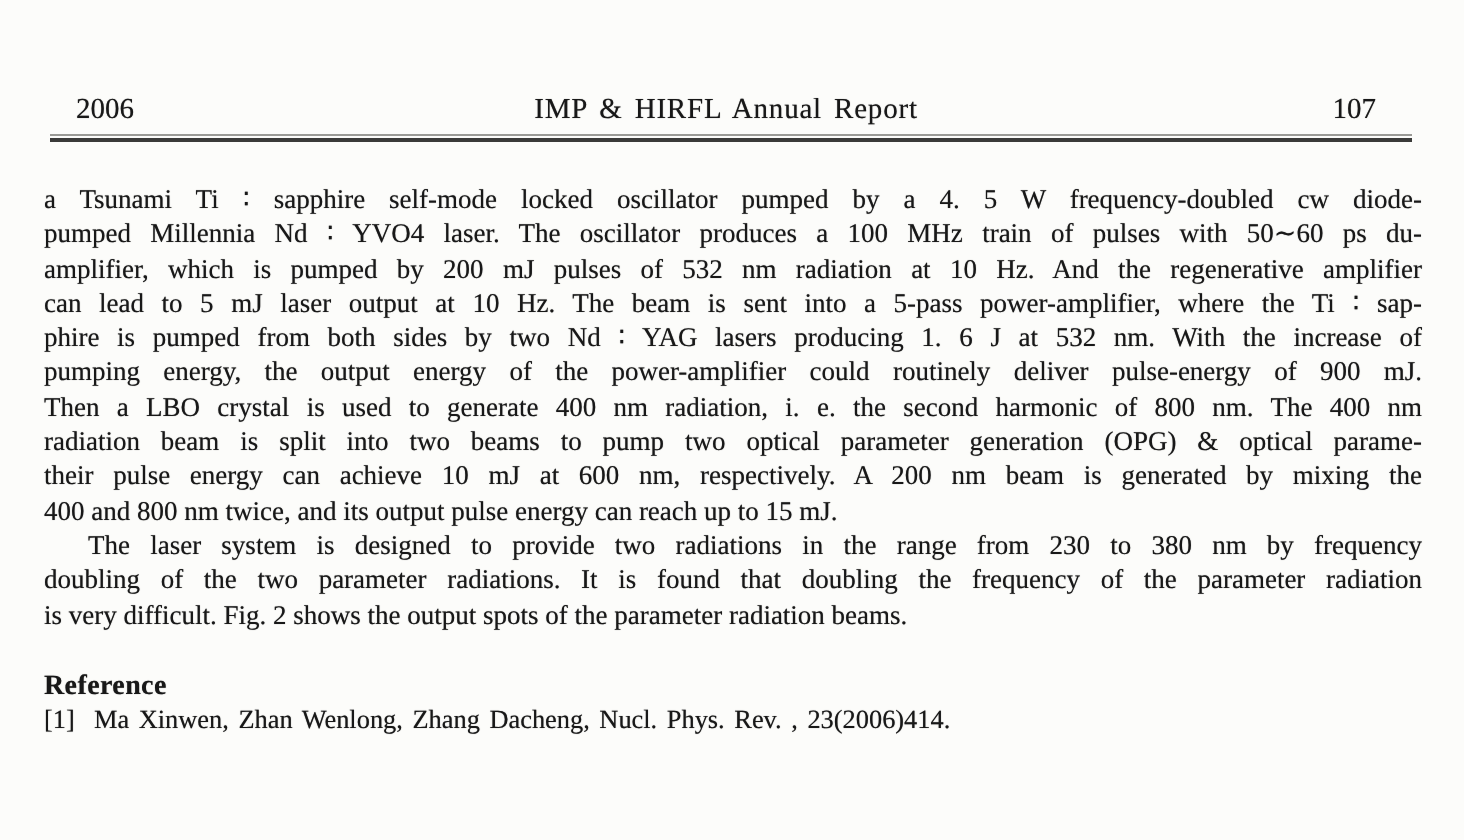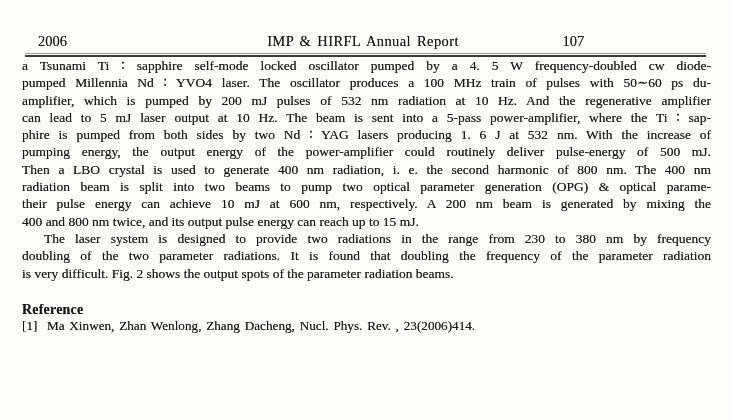--- a/index.html
+++ b/index.html
@@ -15,42 +15,42 @@
     background: #fcfcfa;
     color: #181818;
     font-family: "Liberation Serif", "DejaVu Serif", serif;
     overflow: hidden;
     text-shadow: 0 0 0.45px rgba(10,10,10,0.6);
   }
   
   .running-head {
     display: flex;
     align-items: baseline;
-    padding: 33px 44px 0 38px;
+    padding: 47px 44px 0 38px;
     font-size: 14.5px;
   }
   .rh-left  { flex: 1; text-align: left; }
   .rh-center{ flex: 0 0 auto; text-align: center; letter-spacing: 0.4px; word-spacing: 2px; }
-  .rh-right { flex: 1; text-align: center; }
+  .rh-right { flex: 1; text-align: right; }
   
   .head-rule {
     margin: 3px 26px 0 25px;
   }
   .head-rule .rule-thin {
     height: 1px;
     background: #9a9a96;
   }
   .head-rule .rule-thick {
     height: 2px;
     margin-top: 1px;
     background: #3b3b39;
   }
   
   .body-text {
-    margin: 0 21px 0 22px;
+    margin: 20px 21px 0 22px;
     font-size: 13.5px;
     line-height: 17.3px;
   }
   .paragraph { margin: 0; }
   .text-line {
     white-space: normal;
   }
   .text-line.fill {
     text-align: justify;
     text-align-last: justify;
@@ -91,21 +91,21 @@
     <div class="rule-thick"></div>
   </div>
 
   <div class="body-text">
     <div class="paragraph">
         <div class="text-line fill">a Tsunami Ti ∶ sapphire self-mode locked oscillator pumped by a 4. 5 W frequency-doubled cw diode-</div>
         <div class="text-line fill">pumped Millennia Nd ∶ YVO4 laser. The oscillator produces a 100 MHz train of pulses with 50∼60 ps du-</div>
         <div class="text-line fill">amplifier, which is pumped by 200 mJ pulses of 532 nm radiation at 10 Hz. And the regenerative amplifier</div>
         <div class="text-line fill">can lead to 5 mJ laser output at 10 Hz. The beam is sent into a 5-pass power-amplifier, where the Ti ∶ sap-</div>
         <div class="text-line fill">phire is pumped from both sides by two Nd ∶ YAG lasers producing 1. 6 J at 532 nm. With the increase of</div>
-        <div class="text-line fill">pumping energy, the output energy of the power-amplifier could routinely deliver pulse-energy of 500 mJ.</div>
+        <div class="text-line fill">pumping energy, the output energy of the power-amplifier could routinely deliver pulse-energy of 900 mJ.</div>
         <div class="text-line fill">Then a LBO crystal is used to generate 400 nm radiation, i. e. the second harmonic of 800 nm. The 400 nm</div>
         <div class="text-line fill">radiation beam is split into two beams to pump two optical parameter generation (OPG) &amp; optical parame-</div>
         <div class="text-line fill">their pulse energy can achieve 10 mJ at 600 nm, respectively. A 200 nm beam is generated by mixing the</div>
         <div class="text-line">400 and 800 nm twice, and its output pulse energy can reach up to 15 mJ.</div>
       </div>
     <div class="paragraph">
         <div class="text-line fill indent">The laser system is designed to provide two radiations in the range from 230 to 380 nm by frequency</div>
         <div class="text-line fill">doubling of the two parameter radiations. It is found that doubling the frequency of the parameter radiation</div>
         <div class="text-line">is very difficult. Fig. 2 shows the output spots of the parameter radiation beams.</div>
       </div>

